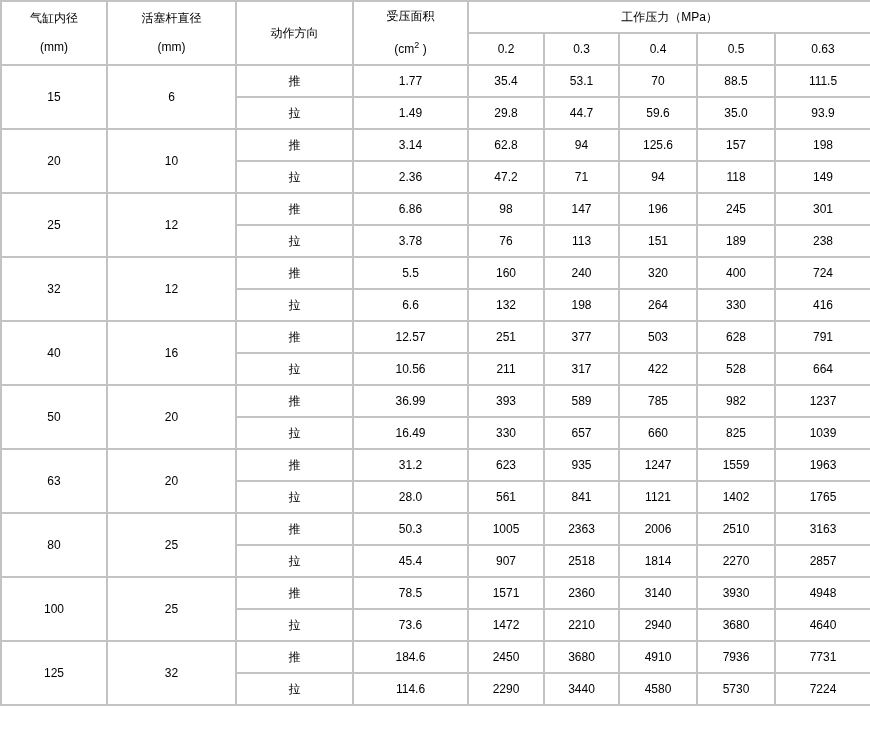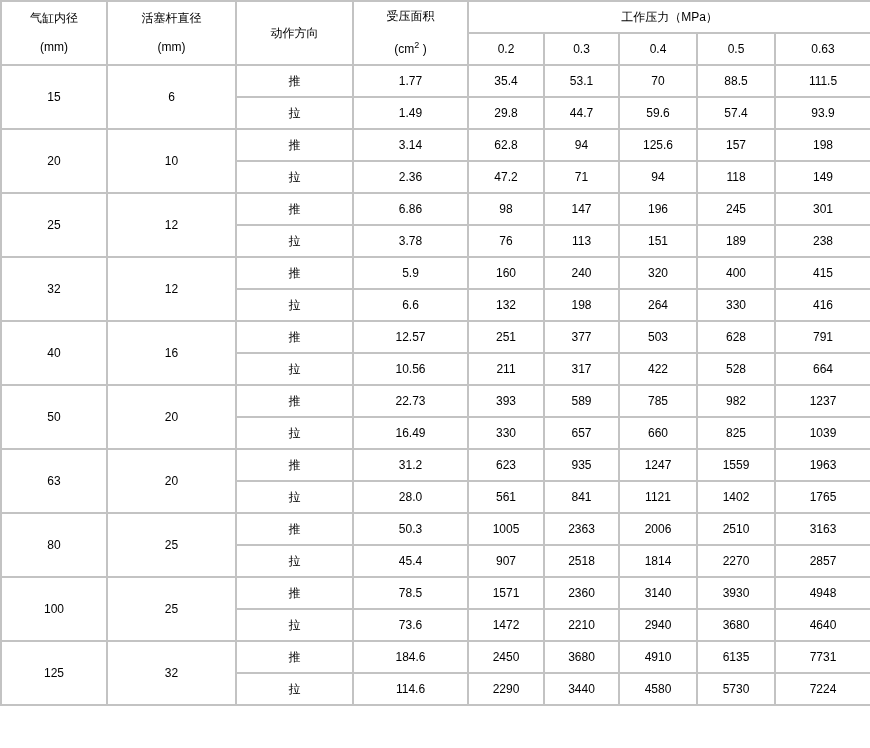--- a/index.html
+++ b/index.html
@@ -85,21 +85,21 @@
         <td>70</td>
         <td>88.5</td>
         <td>111.5</td>
       </tr>
       <tr>
         <td>拉</td>
         <td>1.49</td>
         <td>29.8</td>
         <td>44.7</td>
         <td>59.6</td>
-        <td>57.4</td>
+        <td>35.0</td>
         <td>93.9</td>
       </tr>
       <tr>
         <td rowspan="2">20</td>
         <td rowspan="2">10</td>
         <td>推</td>
         <td>3.14</td>
         <td>62.8</td>
         <td>94</td>
         <td>125.6</td>
@@ -132,26 +132,26 @@
         <td>76</td>
         <td>113</td>
         <td>151</td>
         <td>189</td>
         <td>238</td>
       </tr>
       <tr>
         <td rowspan="2">32</td>
         <td rowspan="2">12</td>
         <td>推</td>
-        <td>5.9</td>
+        <td>5.5</td>
         <td>160</td>
         <td>240</td>
         <td>320</td>
         <td>400</td>
-        <td>415</td>
+        <td>724</td>
       </tr>
       <tr>
         <td>拉</td>
         <td>6.6</td>
         <td>132</td>
         <td>198</td>
         <td>264</td>
         <td>330</td>
         <td>416</td>
       </tr>
@@ -172,21 +172,21 @@
         <td>211</td>
         <td>317</td>
         <td>422</td>
         <td>528</td>
         <td>664</td>
       </tr>
       <tr>
         <td rowspan="2">50</td>
         <td rowspan="2">20</td>
         <td>推</td>
-        <td>22.73</td>
+        <td>36.99</td>
         <td>393</td>
         <td>589</td>
         <td>785</td>
         <td>982</td>
         <td>1237</td>
       </tr>
       <tr>
         <td>拉</td>
         <td>16.49</td>
         <td>330</td>
@@ -256,21 +256,21 @@
         <td>4640</td>
       </tr>
       <tr>
         <td rowspan="2">125</td>
         <td rowspan="2">32</td>
         <td>推</td>
         <td>184.6</td>
         <td>2450</td>
         <td>3680</td>
         <td>4910</td>
-        <td>6135</td>
+        <td>7936</td>
         <td>7731</td>
       </tr>
       <tr>
         <td>拉</td>
         <td>114.6</td>
         <td>2290</td>
         <td>3440</td>
         <td>4580</td>
         <td>5730</td>
         <td>7224</td>

